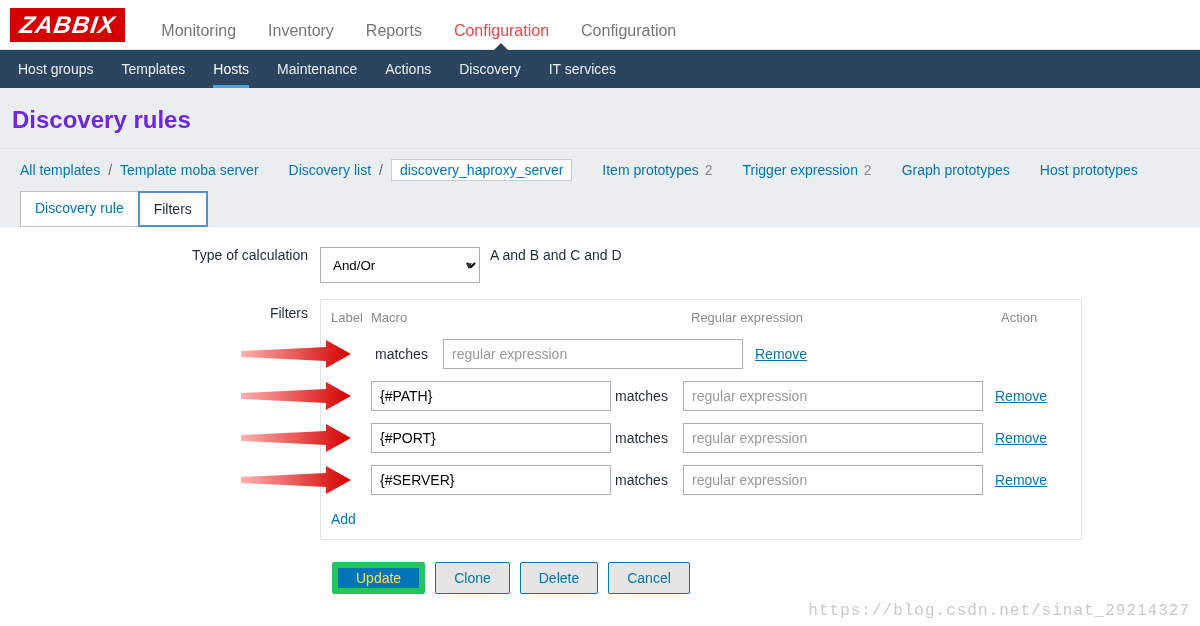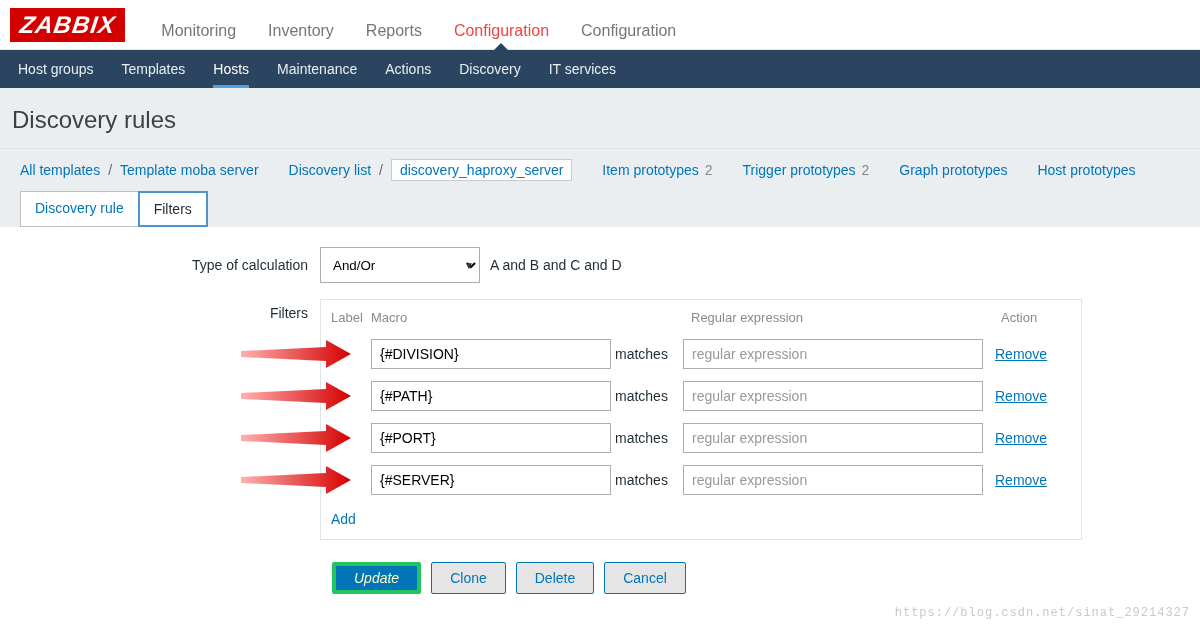--- a/index.html
+++ b/index.html
@@ -17,39 +17,39 @@
   }
   
   
   .subnav { display: flex; align-items: center; height: 38px; background: #2b4560; padding: 0 4px; }
   .subnav-item { padding: 0 14px; height: 38px; line-height: 38px; color: #e8eef4; cursor: pointer; font-size: 14px; position: relative; }
   .subnav-item.active { color: #fff; }
   .subnav-item.active::after { content: ""; position: absolute; bottom: 0; left: 14px; right: 14px; height: 3px; background: #4fa1e0; }
   
   
   .page-header { padding: 18px 12px 14px; background: #ebeef0; border-bottom: 1px solid #dfe4e7; }
-  .page-title { font-size: 24px; font-weight: normal; color: #404040; }
+  .page-title { font-size: 24px; font-weight: bold; color: #6d28d9; }
   
   
   .contextbar { display: flex; align-items: center; padding: 10px 20px; background: #ebeef0; border-bottom: 1px solid #dfe4e7; font-size: 14px; gap: 6px; flex-wrap: wrap; }
   .contextbar .link { color: #0275b8; cursor: pointer; }
   .contextbar .sep { color: #666; margin: 0 2px; }
   .contextbar .box { border: 1px solid #ccc; padding: 2px 8px; background: #fff; color: #0275b8; }
   .contextbar .count { color: #888; margin-left: 2px; }
   .contextbar .spacer { width: 18px; }
   
   
   .tabs { display: flex; padding: 0 20px; margin-top: -1px; background:#ebeef0; }
   .tab { padding: 8px 14px; border: 1px solid #c0c0c0; background: #fff; color: #0275b8; cursor: pointer; margin-right: -1px; }
   .tab.active { border: 2px solid #4f93cf; color: #1f2c33; background: #fff; z-index: 2; }
   .tab:not(.active) { border-bottom: 1px solid #c0c0c0; }
   
   
   .form-wrap { padding: 20px 20px 30px 20px; background: #fff; }
-  .form-row { display: flex; align-items: center; margin-bottom: 16px; }
+  .form-row { display: flex; margin-bottom: 16px; }
   .form-label { width: 300px; text-align: right; padding-right: 12px; color: #1f2c33; }
   .select { height: 36px; border: 1px solid #acacac; padding: 0 8px; width: 160px; background: #fff; }
   .select-arrow { position:absolute; right:6px; top:50%; transform:translateY(-50%); pointer-events:none; font-size:10px; color:#333;}
   .select-wrap{position:relative; display:inline-block;}
   .hint { margin-left: 10px; color: #1f2c33; }
   
   
   .filters-block { display: flex; }
   .filters-label { width: 300px; text-align: right; padding-right: 12px; padding-top: 6px; }
   .filters-table { border: 1px solid #dfe4e7; padding: 6px 10px 12px; flex: 0 0 760px; }
@@ -68,24 +68,24 @@
   .ft-row .regex::placeholder{ color:#999; }
   .ft-row .action-link { color: #0275b8; cursor: pointer; text-decoration: underline; margin-left: 12px; }
   .add-link { color: #0275b8; cursor: pointer; display:inline-block; margin-top:10px; }
   
   
   .arrow { position: absolute; left: -90px; top: 50%; transform: translateY(-50%); pointer-events:none; }
   
   
   .btnrow { margin-top: 22px; margin-left: 312px; display:flex; gap:10px; }
   .btn { height: 32px; padding: 0 18px; border-radius: 2px; cursor: pointer; font-size: 14px; }
-  .btn-primary { background: #0275b8; color: #fef9c3; border: 4px solid #22c55e; font-style: italic; }
+  .btn-primary { background: #0275b8; color: #fde047; border: 6px solid #22c55e; }
   .btn-secondary { background: #e5e5e5; color: #0275b8; border: 1px solid #0275b8; }
   
-  .watermark { position: absolute; right: 10px; bottom: 6px; color: #c9c9c9; font-size: 12px; font-family: 'Courier New', monospace; letter-spacing:1px;}
+  .watermark { position: absolute; right: 10px; bottom: 6px; color: #c9c9c9; font-size: 16px; font-family: 'Courier New', monospace; letter-spacing:1px;}
   .page-container{ position:relative; min-height:626px;}
 </style>
 </head>
 <body>
 <div class="page-container">
 
 <div class="topnav">
   <div class="logo"><span>ZABBIX</span></div>
   <div class="topnav-item">Monitoring</div>
   <div class="topnav-item">Inventory</div>
@@ -112,21 +112,21 @@
   <span class="link">All templates</span>
   <span class="sep">/</span>
   <span class="link">Template moba server</span>
   <span class="spacer"></span>
   <span class="link">Discovery list</span>
   <span class="sep">/</span>
   <span class="box">discovery_haproxy_server</span>
   <span class="spacer"></span>
   <span><span class="link">Item prototypes</span> <span class="count">2</span></span>
   <span class="spacer"></span>
-  <span><span class="link">Trigger prototypes</span> <span class="count">2</span></span>
+  <span><span class="link">Trigger expression</span> <span class="count">2</span></span>
   <span class="spacer"></span>
   <span class="link">Graph prototypes</span>
   <span class="spacer"></span>
   <span class="link">Host prototypes</span>
 </div>
 
 <div class="tabs">
   <div class="tab">Discovery rule</div>
   <div class="tab active">Filters</div>
 </div>
@@ -160,21 +160,20 @@
         <svg class="arrow" width="110" height="28">
               <defs>
                 <linearGradient id="g1" x1="0" y1="0" x2="1" y2="0">
                   <stop offset="0" stop-color="#ffb0b0"></stop>
                   <stop offset="1" stop-color="#d40000"></stop>
                 </linearGradient>
               </defs>
               <polygon points="0,11 85,7 85,0 110,14 85,28 85,21 0,17" fill="url(#g1)"></polygon>
             </svg>
         <div class="lbl">A</div>
-        <input type="text" class="macro" value="{#DIVISION}" style="">
         <div class="matchcol">matches</div>
         <input type="text" class="regex" placeholder="regular expression" style="">
         <span class="action-link">Remove</span>
       </div>
       
       <div class="ft-row">
         <svg class="arrow" width="110" height="28">
               <polygon points="0,11 85,7 85,0 110,14 85,28 85,21 0,17" fill="url(#g1)"></polygon>
             </svg>
         <div class="lbl">B</div>

